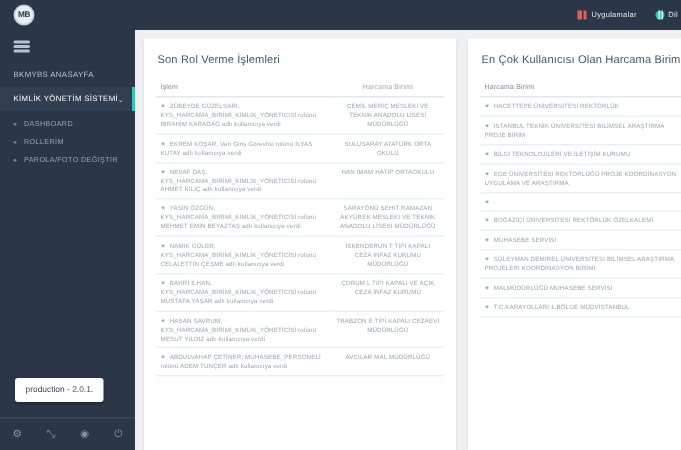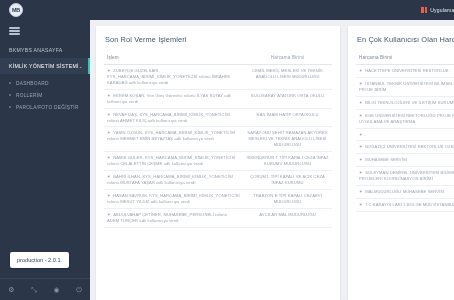--- a/index.html
+++ b/index.html
@@ -100,21 +100,21 @@
     border-right: 0.6px solid rgba(255,255,255,.75);
   }
 
   .panels { display: flex; gap: 0; padding: 6px 0 0 0; height: 280px; }
 
   .panel {
     background: #ffffff;
     box-shadow: 0 1px 2px rgba(0,0,0,.10);
     overflow: hidden;
   }
-  #panel-left { width: 244px; margin-left: 6px; height: 274px; }
+  #panel-left { width: 208px; margin-left: 6px; height: 274px; }
   #panel-right { width: 150px; margin-left: 8px; height: 274px; }
 
   .panel-title {
     font-size: 7.4px; color: #41556b; padding: 9px 9px 7px 9px;
     letter-spacing: 0.1px; white-space: nowrap;
   }
   .panel-body { padding: 0 8px; }
 
   table { width: 100%; border-collapse: collapse; }
   th {

